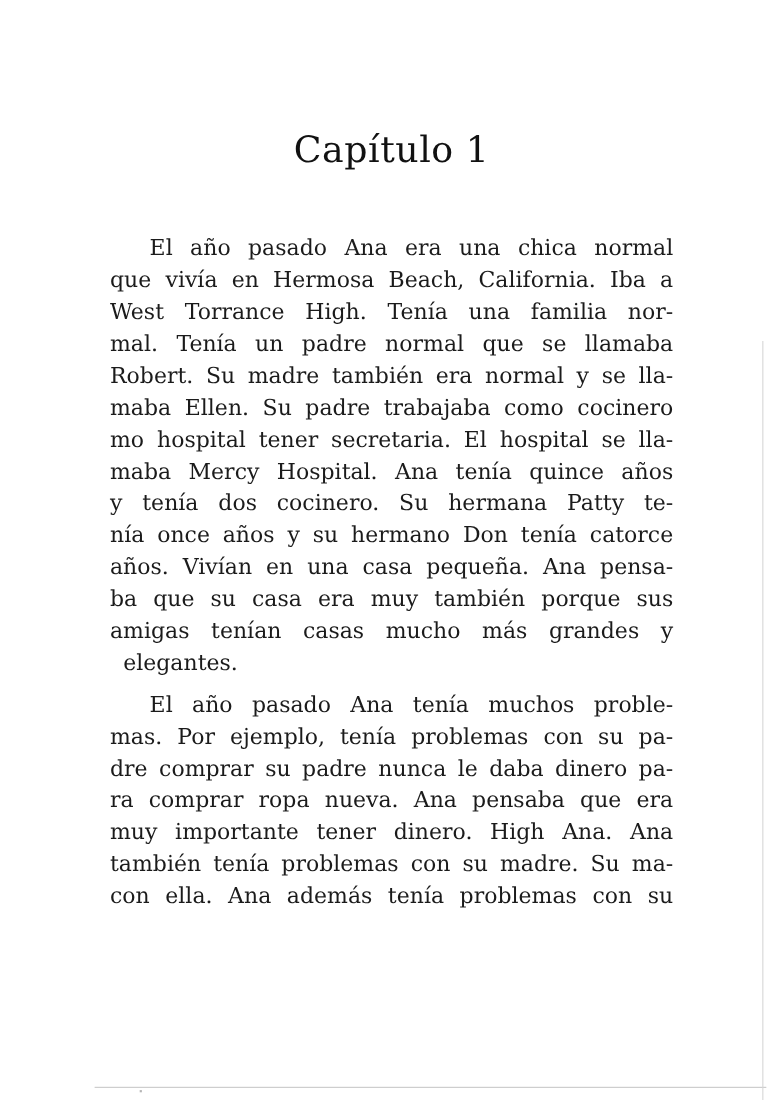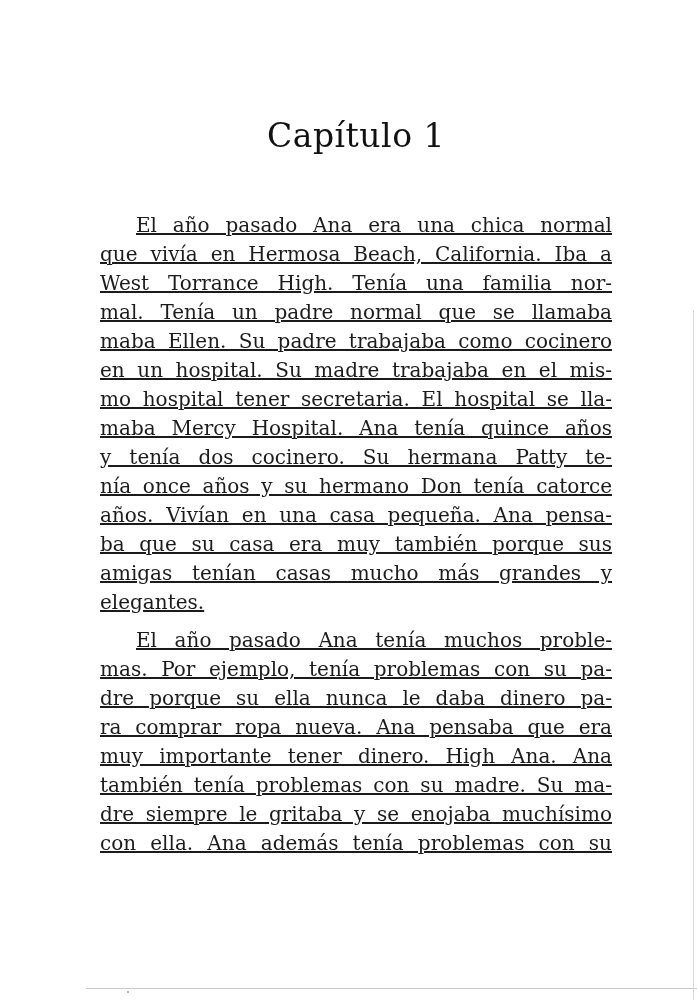--- a/index.html
+++ b/index.html
@@ -24,37 +24,37 @@
   .chapter-title {
     margin: 0 0 56px 0;
     font-size: 33px;
     font-weight: 400;
     text-align: center;
     letter-spacing: 0.5px;
     color: #111111;
   }
   .paragraph {
     margin: 0;
-    text-decoration: underline;
   }
   .paragraph + .paragraph {
     margin-top: 9px;
   }
   .line {
     font-size: 20px;
     line-height: 29px;
     text-align: justify;
     text-align-last: justify;
     white-space: normal;
   }
   .line.indent {
     text-indent: 36px;
   }
   .line.last {
     text-align-last: left;
+    margin-left: 12px;
   }
   .scan-edge-bottom {
     position: absolute;
     left: 86px;
     right: 0;
     bottom: 11px;
     height: 1px;
     background: #c9c9c9;
   }
   .scan-edge-right {
@@ -79,39 +79,38 @@
 
 <div class="page">
   <div class="content">
     <h1 class="chapter-title">Capítulo 1</h1>
     <div id="text-block">
         <div class="paragraph">
           <div class="line indent">El año pasado Ana era una chica normal</div>
           <div class="line">que vivía en Hermosa Beach, California. Iba a</div>
           <div class="line">West Torrance High. Tenía una familia nor-</div>
           <div class="line">mal. Tenía un padre normal que se llamaba</div>
+          <div class="line">Robert. Su madre también era normal y se lla-</div>
           <div class="line">maba Ellen. Su padre trabajaba como cocinero</div>
-          <div class="line">en un hospital. Su madre trabajaba en el mis-</div>
           <div class="line">mo hospital tener secretaria. El hospital se lla-</div>
           <div class="line">maba Mercy Hospital. Ana tenía quince años</div>
           <div class="line">y tenía dos cocinero. Su hermana Patty te-</div>
           <div class="line">nía once años y su hermano Don tenía catorce</div>
           <div class="line">años. Vivían en una casa pequeña. Ana pensa-</div>
           <div class="line">ba que su casa era muy también porque sus</div>
           <div class="line">amigas tenían casas mucho más grandes y</div>
           <div class="line last">elegantes.</div>
         </div>
         <div class="paragraph">
           <div class="line indent">El año pasado Ana tenía muchos proble-</div>
           <div class="line">mas. Por ejemplo, tenía problemas con su pa-</div>
-          <div class="line">dre porque su ella nunca le daba dinero pa-</div>
+          <div class="line">dre comprar su padre nunca le daba dinero pa-</div>
           <div class="line">ra comprar ropa nueva. Ana pensaba que era</div>
           <div class="line">muy importante tener dinero. High Ana. Ana</div>
           <div class="line">también tenía problemas con su madre. Su ma-</div>
-          <div class="line">dre siempre le gritaba y se enojaba muchísimo</div>
           <div class="line">con ella. Ana además tenía problemas con su</div>
         </div>
       </div>
   </div>
   <div class="scan-edge-bottom"></div>
   <div class="scan-edge-right"></div>
   <div class="scan-speck"></div>
 </div>
 
 </body></html>

